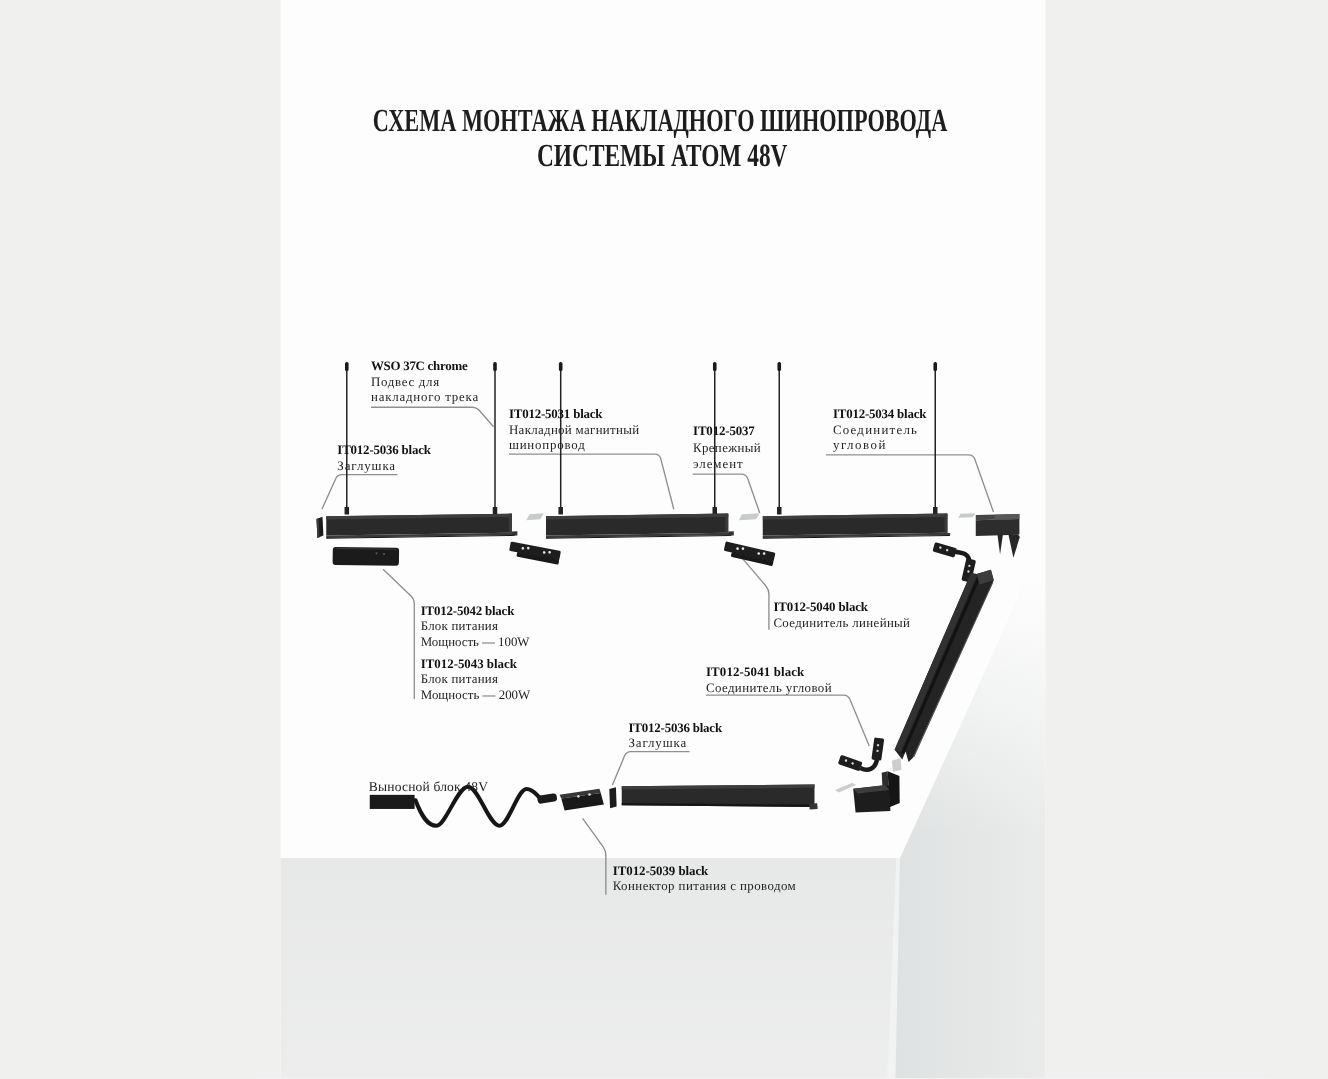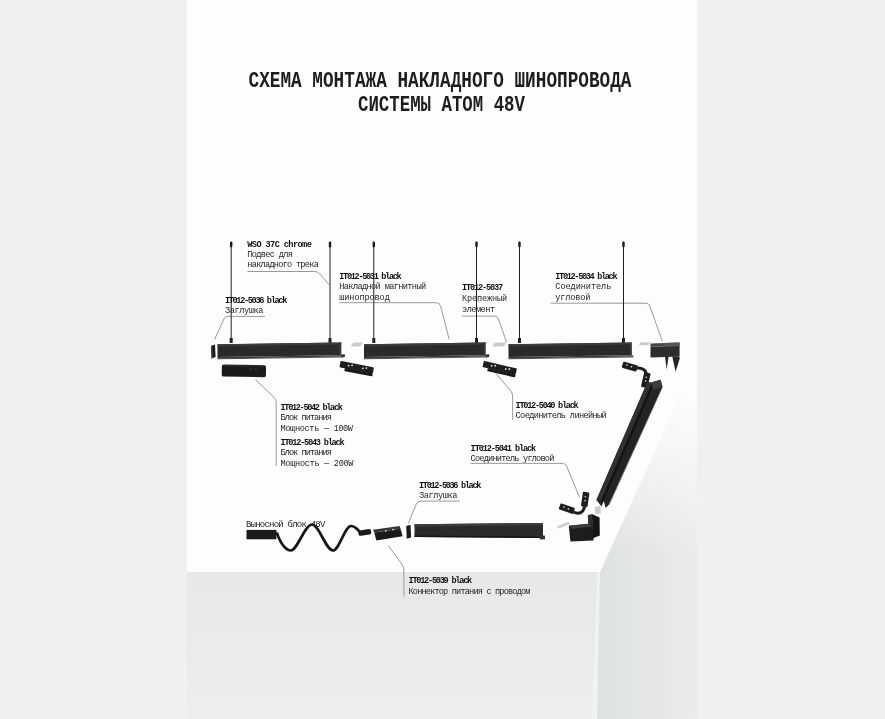--- a/index.html
+++ b/index.html
@@ -1,16 +1,16 @@
 <!DOCTYPE html>
 <html><head>
 <meta charset="utf-8">
 <style>
 html,body{margin:0;padding:0;background:#f0f0ef;}
-#stage{position:relative;width:885px;height:719px;overflow:hidden;font-family:Liberation Mono, monospace;}
+#stage{position:relative;width:885px;height:719px;overflow:hidden;font-family:Liberation Serif, serif;}
 </style>
 </head>
 <body>
 <div id="stage">
 <svg width="885" height="719" viewBox="0 0 885 719">
 <defs>
 <linearGradient id="gWall" gradientUnits="userSpaceOnUse" x1="598" y1="0" x2="697" y2="0">
 <stop offset="0" stop-color="#dfe2e2"></stop>
 <stop offset="1" stop-color="#eaebeb"></stop>
 </linearGradient>

